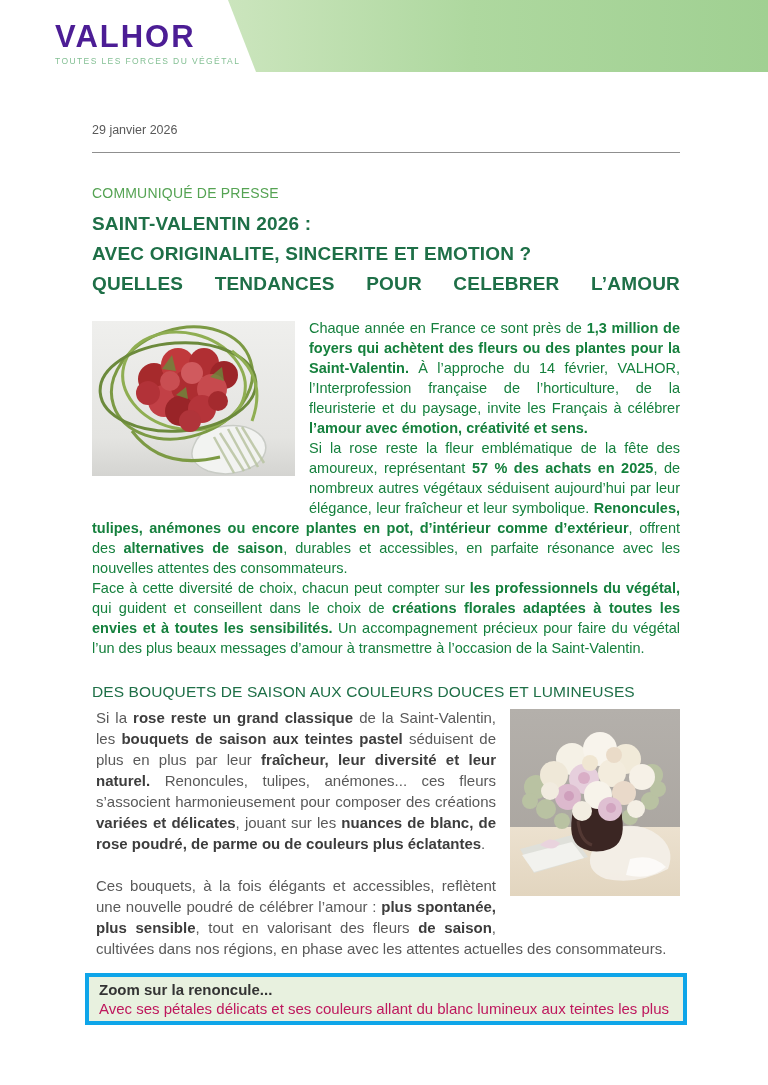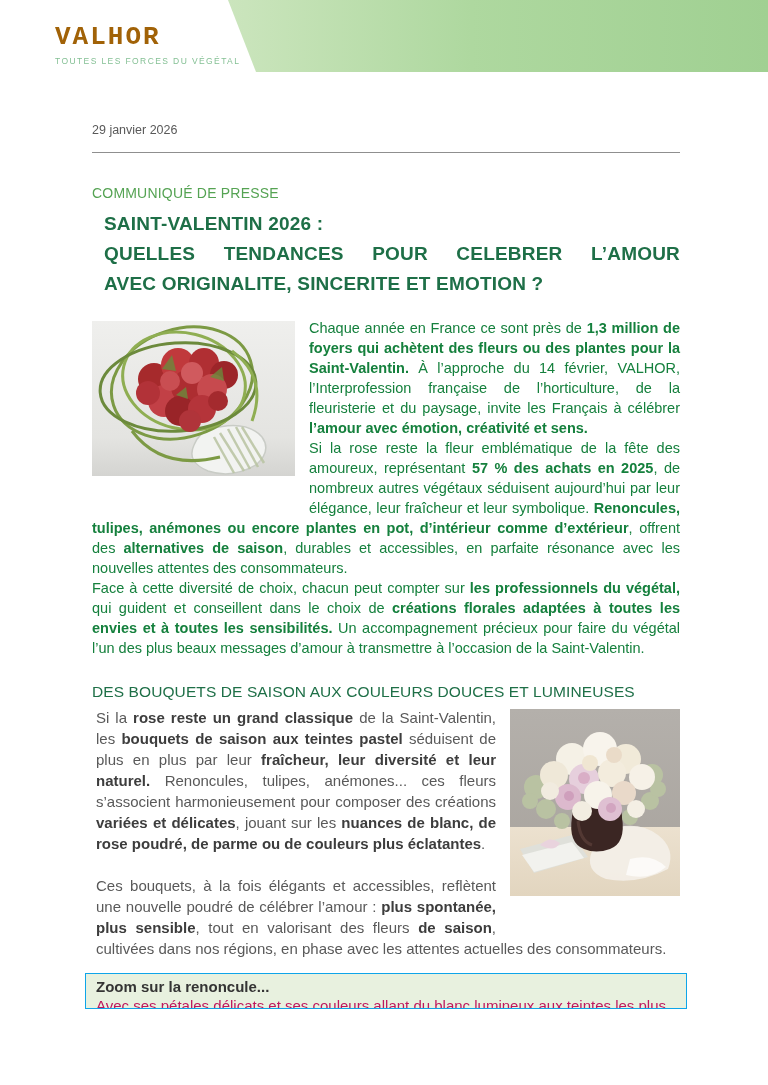--- a/index.html
+++ b/index.html
@@ -10,38 +10,37 @@
     background:#ffffff; overflow:hidden;
   }
   
   .banner {
     position:absolute; top:0; left:228px; width:540px; height:72px;
     background:linear-gradient(to right,#cbe5bd 0%,#aed89f 45%,#a0d092 100%);
     clip-path:polygon(0 0, 540px 0, 540px 72px, 28px 72px);
   }
   .logo-block { position:absolute; top:20px; left:55px; }
   .logo-text {
-    font-size:26px; font-weight:800; letter-spacing:2px; color:#a16207;
+    font-size:31px; font-weight:800; letter-spacing:2px; color:#4c1d95;
     line-height:34px;
-    font-family:Liberation Mono, monospace;
   }
   .logo-tagline {
     margin-top:2px; font-size:8.5px; font-weight:400; letter-spacing:1.4px;
     color:#85c095;
   }
   
   .content { position:absolute; left:92px; top:0; width:588px; }
   .date { margin-top:122px; font-size:12.5px; color:#595959; line-height:16px; }
   .rule { margin-top:14px; border:none; border-top:1px solid #8f8f8f; height:0; }
   .kicker {
     margin-top:29px; font-size:14px; color:#55a353; letter-spacing:.2px;
     line-height:22px; font-weight:400;
   }
   .title { margin-top:5px; color:#1e6f47; font-weight:700; font-size:19px;
-    line-height:30px; letter-spacing:.2px;margin-left:12px; }
+    line-height:30px; letter-spacing:.2px; }
   .title .tline { display:block; }
   .title .tline.just { text-align:justify; text-align-last:justify; }
   
   .intro {
     margin-top:19px; color:#15803d; font-size:14.5px; line-height:20px;
     text-align:justify;
   }
   .intro p { margin:0; }
   .intro b, .sec b { font-weight:700; }
   .photo1 {
@@ -56,22 +55,22 @@
   }
   .sec-body { color:#595959; font-size:15px; line-height:21px; text-align:justify; }
   .sec-body p { margin:4px; }
   .sec-body p + p { margin-top:21px; }
   .sec-body b { color:#3d3d3d; }
   .photo2 {
     float:right; width:170px; height:187px; margin:2px 0 26px 14px; display:block;
   }
   
   .zoom-box {
-    margin:14px -7px 0 -7px; border:1px solid #0ea5e9; background:#e8f1df;
-    padding:3px 10px 8px 10px; height:36px; overflow:hidden;
+    margin:14px -7px 0 -7px; border:4px solid #0ea5e9; background:#e8f1df;
+    padding:3px 10px 8px 10px; height:52px; overflow:hidden;
   }
   .zoom-box-title { font-size:15px; font-weight:700; color:#343434; line-height:19px; }
   .zoom-box-text { font-size:15px; color:#be185d; line-height:19px; }
 </style>
 </head>
 <body>
 
 <div class="page">
 
   <div class="banner"></div>
@@ -82,22 +81,22 @@
 
   <div class="content">
 
     <div class="date">29 janvier 2026</div>
     <hr class="rule">
 
     <div class="kicker">COMMUNIQUÉ DE PRESSE</div>
 
     <div class="title">
       <span class="tline">SAINT-VALENTIN 2026 :</span>
+      <span class="tline">AVEC ORIGINALITE, SINCERITE ET EMOTION ?</span>
       <span class="tline just">QUELLES TENDANCES POUR CELEBRER L’AMOUR</span>
-      <span class="tline">AVEC ORIGINALITE, SINCERITE ET EMOTION ?</span>
     </div>
 
     <div class="intro">
       <svg class="photo1" viewBox="0 0 203 155" role="img" aria-label="Bouquet de tulipes rouges dans un vase en verre">
         <defs>
           <linearGradient id="bg1" x1="0" y1="0" x2="0" y2="1">
             <stop offset="0" stop-color="#efefed"></stop>
               <stop offset="0.75" stop-color="#e4e4e1"></stop>
             <stop offset="1" stop-color="#d4d4d1"></stop>
           </linearGradient>

